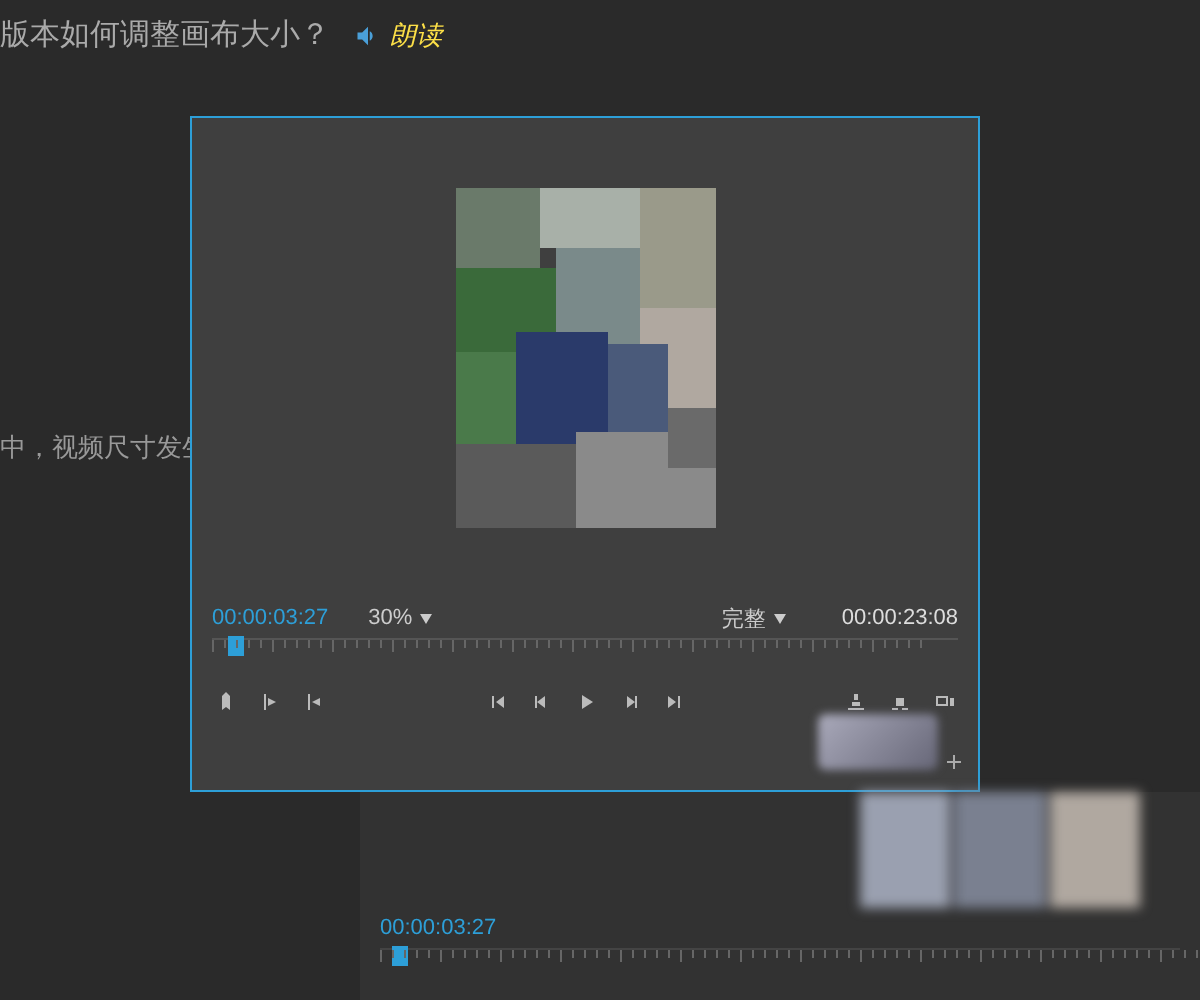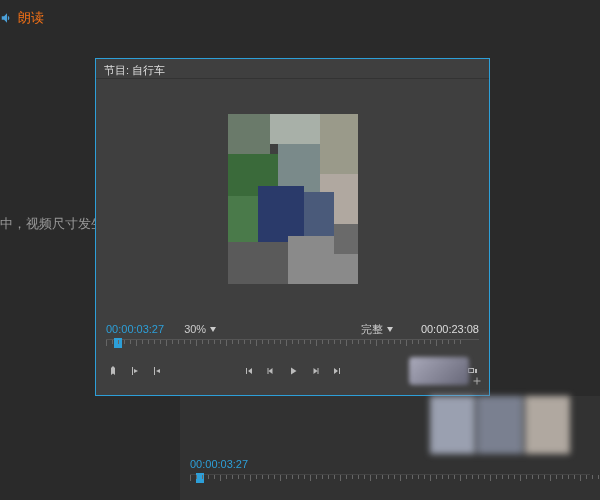--- a/index.html
+++ b/index.html
@@ -1,20 +1,20 @@
 <!DOCTYPE html>
 <html><head>
 <meta charset="utf-8">
 <style>
 * { margin: 0; padding: 0; box-sizing: border-box; font-family: "Microsoft YaHei", Arial, sans-serif; }
 body { width: 600px; height: 500px; background: #2a2a2a; color: #ccc; position: relative; overflow: hidden; font-size: 12px; }
 .topbar { height: 30px; padding: 5px 0 0 0; display: flex; align-items: center; gap: 12px; }
 .page-title { color: #aaa; font-size: 15px; }
 .sound-icon { color: #4a9fd8; display: inline-flex; align-items: center; gap: 4px; cursor: pointer; }
-.sound-label { color: #f97316; font-size: 13px; }
+.sound-label { color: #fde047; font-size: 13px; font-style: italic; }
 .left-text { position: absolute; left: 0; top: 215px; color: #999; font-size: 13px; }
 .monitor-panel {
   position: absolute; left: 95px; top: 58px; width: 395px; height: 338px;
   background: #3f3f3f; border: 1px solid #2d9fd8;
 }
 .panel-header { height: 20px; padding: 4px 8px; color: #ddd; font-size: 11px; border-bottom: 1px solid #333; }
 .preview-area { height: 240px; display: flex; align-items: center; justify-content: center; background: #3f3f3f; }
 .preview-frame {
   width: 130px; height: 170px; position: relative; overflow: hidden;
 }
@@ -45,32 +45,32 @@
 .lp-block { flex: 1; background: #8a8a9a; }
 .lower-ruler { position: absolute; left: 10px; right: 10px; top: 78px; height: 16px; border-top: 1px solid #444; }
 .lower-tc { position: absolute; left: 10px; top: 62px; color: #2d9fd8; font-size: 11px; }
 .lower-playhead { position: absolute; top: -2px; width: 8px; height: 10px; background: #2d9fd8; left: 6px; }
 .caret { width: 0; height: 0; border-left: 3px solid transparent; border-right: 3px solid transparent; border-top: 5px solid #ccc; display: inline-block; }
 </style>
 </head>
 <body>
 
 <div class="topbar">
+  <span class="page-title">版本如何调整画布大小？</span>
   <span class="sound-icon">
     <svg width="14" height="14" viewBox="0 0 24 24">
         <path fill="#4a9fd8" d="M3 9v6h4l5 5V4L7 9H3zm13 3c0-1.8-1-3.3-2.5-4v8c1.5-.7 2.5-2.2 2.5-4z"></path>
       </svg>
     <span class="sound-label">朗读</span>
   </span>
 </div>
 
 <div class="left-text">中，视频尺寸发生</div>
 
 <div class="monitor-panel">
-  <div class="panel-header">节目: 自行车</div>
 
   <div class="preview-area">
     <div class="preview-frame">
       <div class="px" style="left:0;top:0;width:42px;height:40px;background:#6a7a6a"></div>
       <div class="px" style="left:42px;top:0;width:50px;height:30px;background:#a8b0a8"></div>
       <div class="px" style="left:92px;top:0;width:38px;height:60px;background:#9a9a8a"></div>
       <div class="px" style="left:0;top:40px;width:50px;height:42px;background:#3a6a3a"></div>
       <div class="px" style="left:50px;top:30px;width:42px;height:48px;background:#7a8a8a"></div>
       <div class="px" style="left:92px;top:60px;width:38px;height:50px;background:#b0a8a0"></div>
       <div class="px" style="left:30px;top:72px;width:46px;height:56px;background:#2a3a6a"></div>

